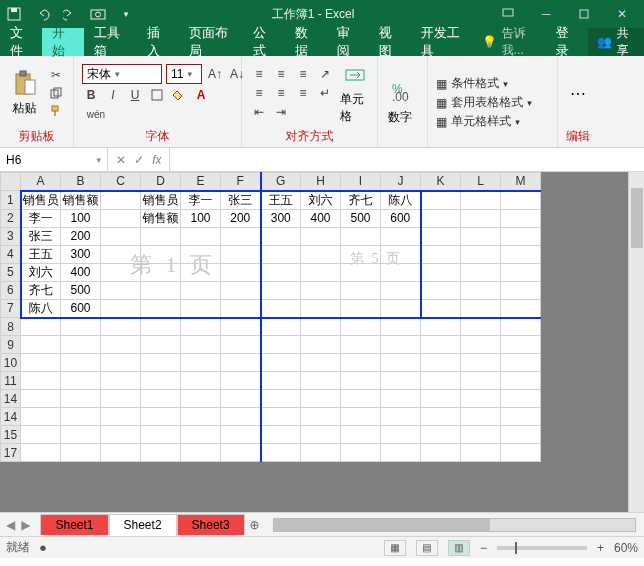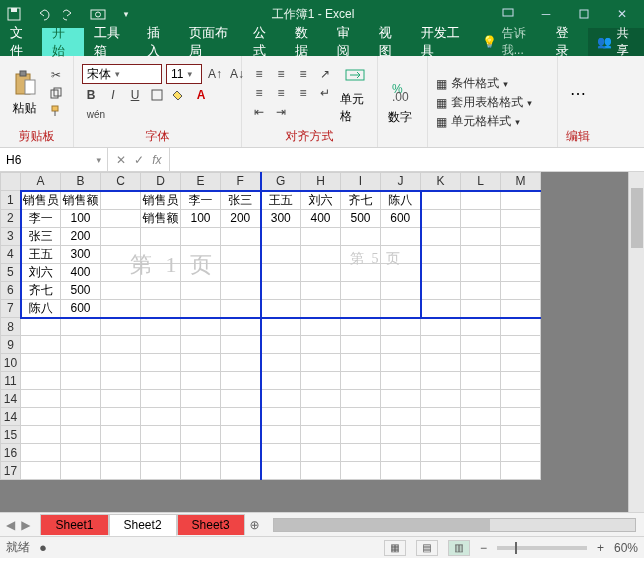--- a/index.html
+++ b/index.html
@@ -541,36 +541,20 @@
             <td class="cell"></td>
             <td class="cell page-sep"></td>
             <td class="cell"></td>
             <td class="cell"></td>
             <td class="cell"></td>
             <td class="cell"></td>
             <td class="cell"></td>
             <td class="cell"></td>
           </tr>
           <tr>
-            <th class="rowh">16</th>
-            <td class="cell"></td>
-            <td class="cell"></td>
-            <td class="cell"></td>
-            <td class="cell"></td>
-            <td class="cell"></td>
-            <td class="cell"></td>
-            <td class="cell page-sep"></td>
-            <td class="cell"></td>
-            <td class="cell"></td>
-            <td class="cell"></td>
-            <td class="cell"></td>
-            <td class="cell"></td>
-            <td class="cell"></td>
-          </tr>
-          <tr>
             <th class="rowh">17</th>
             <td class="cell"></td>
             <td class="cell"></td>
             <td class="cell"></td>
             <td class="cell"></td>
             <td class="cell"></td>
             <td class="cell"></td>
             <td class="cell page-sep"></td>
             <td class="cell"></td>
             <td class="cell"></td>

